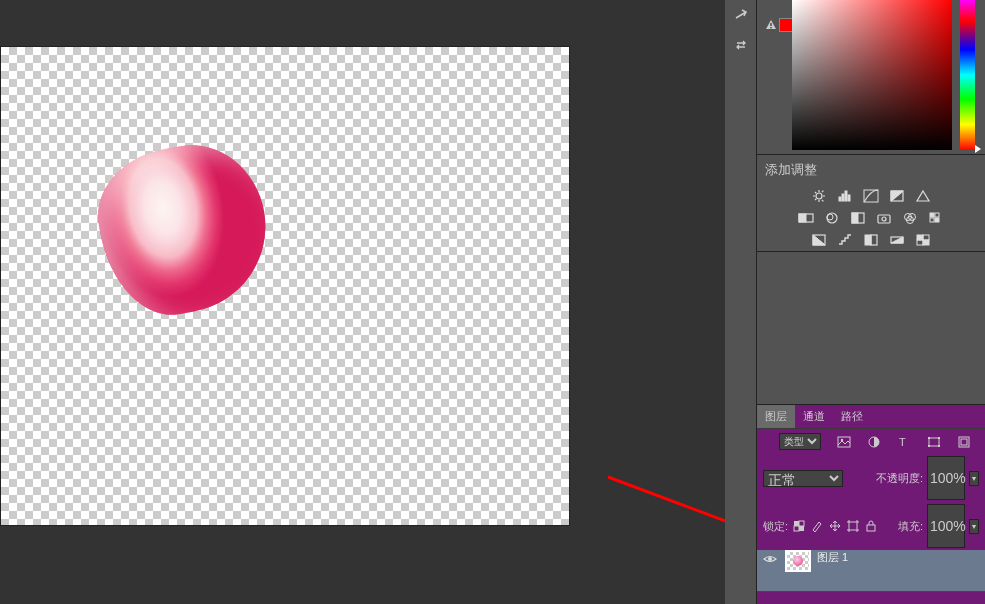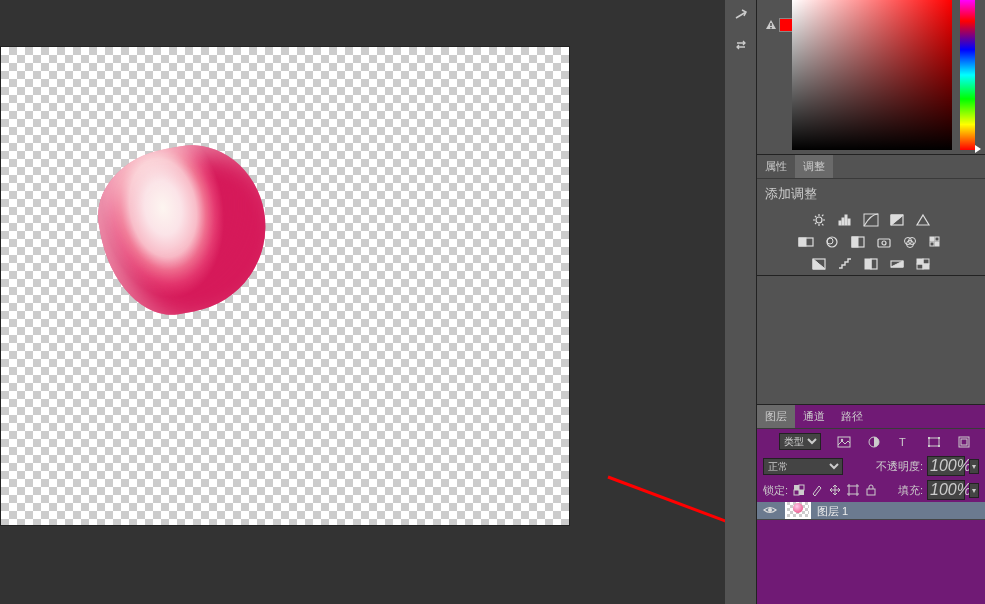--- a/index.html
+++ b/index.html
@@ -60,26 +60,26 @@
   .filler { flex: 1; background: #535353; }
   
   
   .layers-panel { height: 200px; background: #701a75; display: flex; flex-direction: column; border-top: 1px solid #222; }
   .filter-row { display: flex; align-items: center; gap: 16px; padding: 4px 6px; font-size: 11px; color: #ccc; }
   .filter-row select { background: #444; color: #ccc; border: 1px solid #222; font-size: 10px; height: 17px; }
   .fi { width:14px; height:14px; color:#ccc; display:flex; align-items:center; justify-content:center; cursor:pointer;}
   .fi svg{width:14px;height:14px;fill:#ccc;}
   
   .blend-row, .lock-row { display: flex; align-items: center; gap: 4px; padding: 2px 6px; font-size: 11px; color: #ccc; }
-  .blend-row select { background: #444; color: #ccc; border: 1px solid #222; font-size: 10px; width: 80px; height: 17px; }
-  .opacity-box { background: #444; border: 1px solid #222; padding: 0 2px; font-size: 16px; width: 38px; text-align: center; font-style: italic; }
+  .blend-row select { background: #444; color: #ccc; border: 1px solid #222; font-size: 14px; width: 80px; height: 17px; }
+  .opacity-box { background: #444; border: 1px solid #222; padding: 13px 2px; font-size: 14px; width: 38px; text-align: center; }
   .dd-arrow{width:10px;height:15px;background:#444;border:1px solid #222;display:flex;align-items:center;justify-content:center;color:#ccc;font-size:8px;}
   
   .layer-list { flex: 1; overflow: auto; }
-  .layer { display: flex; align-items: flex-end; height: 18px; padding: 0 4px; gap: 6px; border-bottom: 1px solid #444; }
+  .layer { display: flex; align-items: flex-start; height: 42px; padding: 0 4px; gap: 6px; border-bottom: 1px solid #444; }
   .layer.selected { background: #6b7a8f; }
   .eye { width: 18px; height: 18px; display: flex; align-items: center; justify-content: center; color: #ccc; cursor: pointer; }
   .thumb { width: 26px; height: 22px; border: 2px solid #fff; background: #fff; }
   .thumb.transp {
     background-image: 
       linear-gradient(45deg, #ccc 25%, transparent 25%),
       linear-gradient(-45deg, #ccc 25%, transparent 25%),
       linear-gradient(45deg, transparent 75%, #ccc 75%),
       linear-gradient(-45deg, transparent 75%, #ccc 75%);
     background-size: 6px 6px;
@@ -133,24 +133,20 @@
           <rect x="5.2" y="4" width="1.6" height="3" fill="#535353"></rect>
           <rect x="5.2" y="8" width="1.6" height="1.5" fill="#535353"></rect>
         </svg>
       <div class="sw-fg" style="background:#ff0000"></div>
     </div>
     <div class="gradient-main"></div>
     <div class="hue-strip"></div>
   </div>
 
   <div class="props">
-    <div class="tab-bar">
-      <div class="tab">属性</div>
-      <div class="tab active">调整</div>
-    </div>
     <div class="adjust-label">添加调整</div>
     <div class="icon-row">
       <span class="adj-icon">
           <svg viewBox="0 0 16 14">
             <circle cx="8" cy="7" r="3" fill="none" stroke-width="1.2"></circle>
             <path d="M8 1v2M8 11v2M2 7h2M12 7h2M4 3l1.4 1.4M11 11l1.4 1.4M4 11l1.4-1.4M11 3l1.4-1.4" stroke-width="1.2"></path>
           </svg>
         </span>
       <span class="adj-icon">
           <svg viewBox="0 0 16 14">

